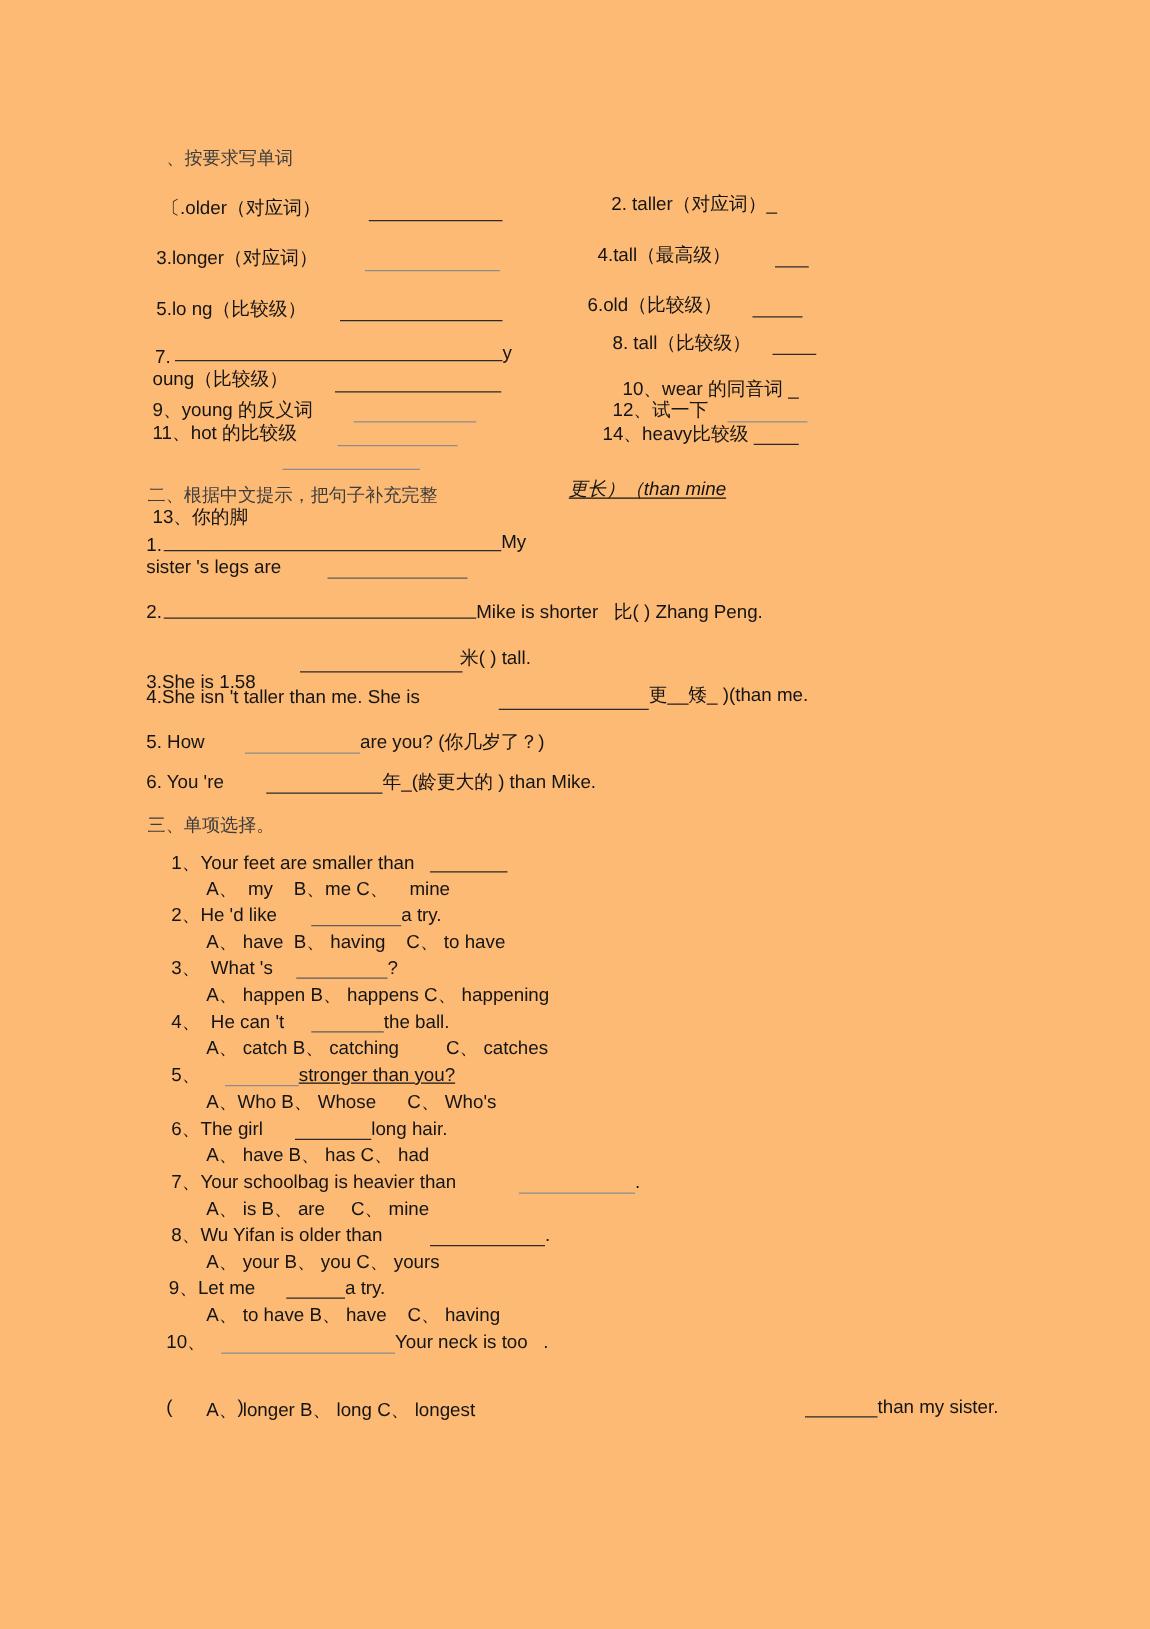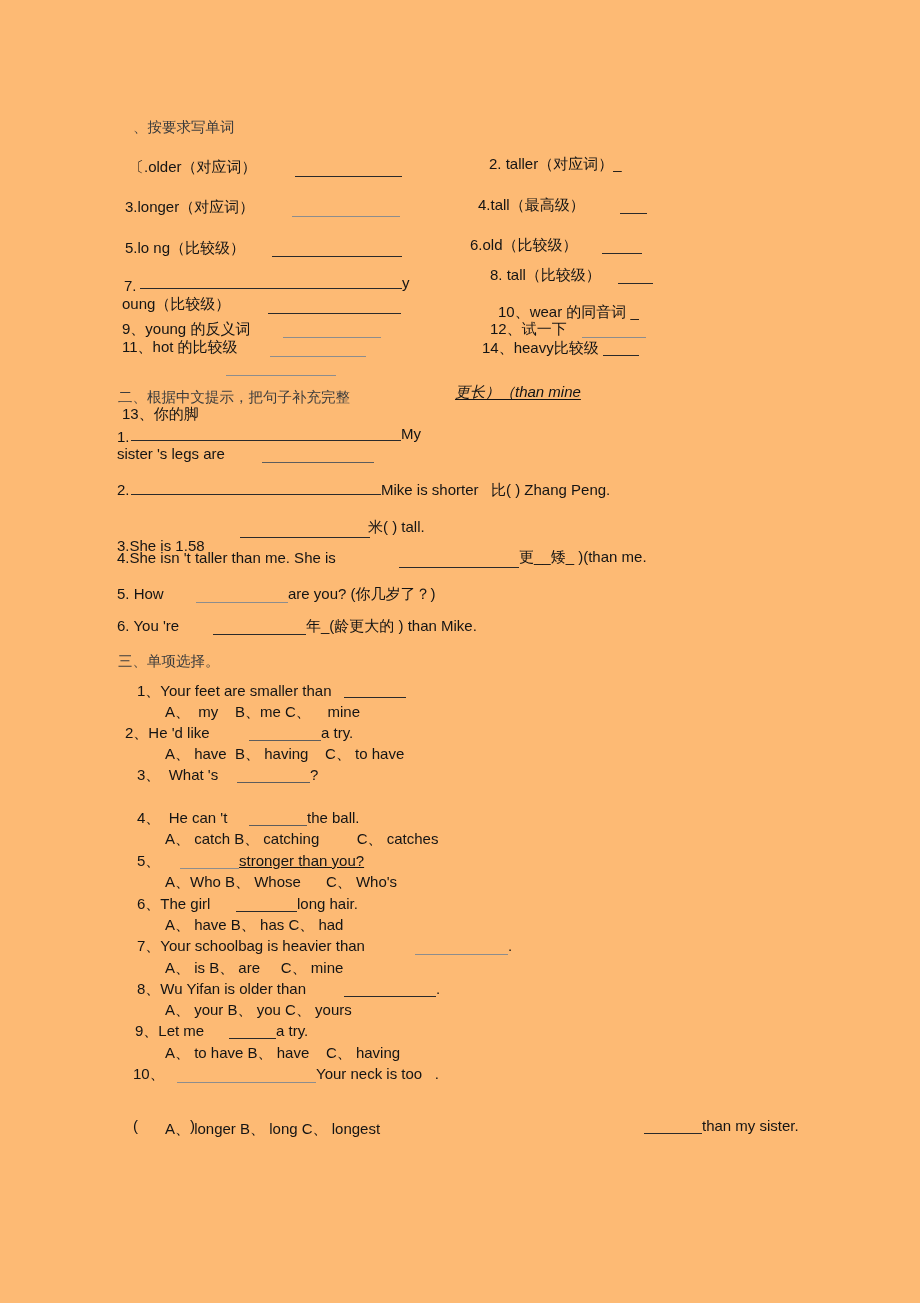--- a/index.html
+++ b/index.html
@@ -129,28 +129,29 @@
   <div class="t" style="left:117px; top:617px;">6. You 're</div>
   <div class="blank" style="left:213px; top:634px; width:93px;"></div>
   <div class="t" style="left:306px; top:617px;">年_(龄更大的 ) than Mike.</div>
 
   <div class="t hdr" style="left:118px; top:652px;">三、单项选择。</div>
 
   <div class="t" style="left:137px; top:682px;">1、Your feet are smaller than</div>
   <div class="blank" style="left:344px; top:697px; width:62px;"></div>
   <div class="t" style="left:165px; top:703px;">A、  my    B、me C、    mine</div>
 
-  <div class="t" style="left:125px; top:724px;">2、He 'd like</div>
+  <div class="t" style="left:137px; top:724px;">2、He 'd like</div>
   <div class="blank mid" style="left:249px; top:740px; width:72px;"></div>
   <div class="t" style="left:321px; top:724px;">a try.</div>
   <div class="t" style="left:165px; top:745px;">A、 have  B、 having    C、 to have</div>
 
   <div class="t" style="left:137px; top:766px;">3、  What 's</div>
   <div class="blank mid" style="left:237px; top:782px; width:73px;"></div>
   <div class="t" style="left:310px; top:766px;">?</div>
+  <div class="t" style="left:165px; top:788px;">A、 happen B、 happens C、 happening</div>
 
   <div class="t" style="left:137px; top:809px;text-align:right;">4、  He can 't</div>
   <div class="blank mid" style="left:249px; top:825px; width:58px;"></div>
   <div class="t" style="left:307px; top:809px;">the ball.</div>
   <div class="t" style="left:165px; top:830px;">A、 catch B、 catching         C、 catches</div>
 
   <div class="t" style="left:137px; top:852px;">5、</div>
   <div class="blank thin" style="left:180px; top:868px; width:59px;"></div>
   <div class="t" style="left:239px; top:852px;text-decoration:underline;">stronger than you?</div>
   <div class="t" style="left:165px; top:873px;">A、Who B、 Whose      C、 Who's</div>

